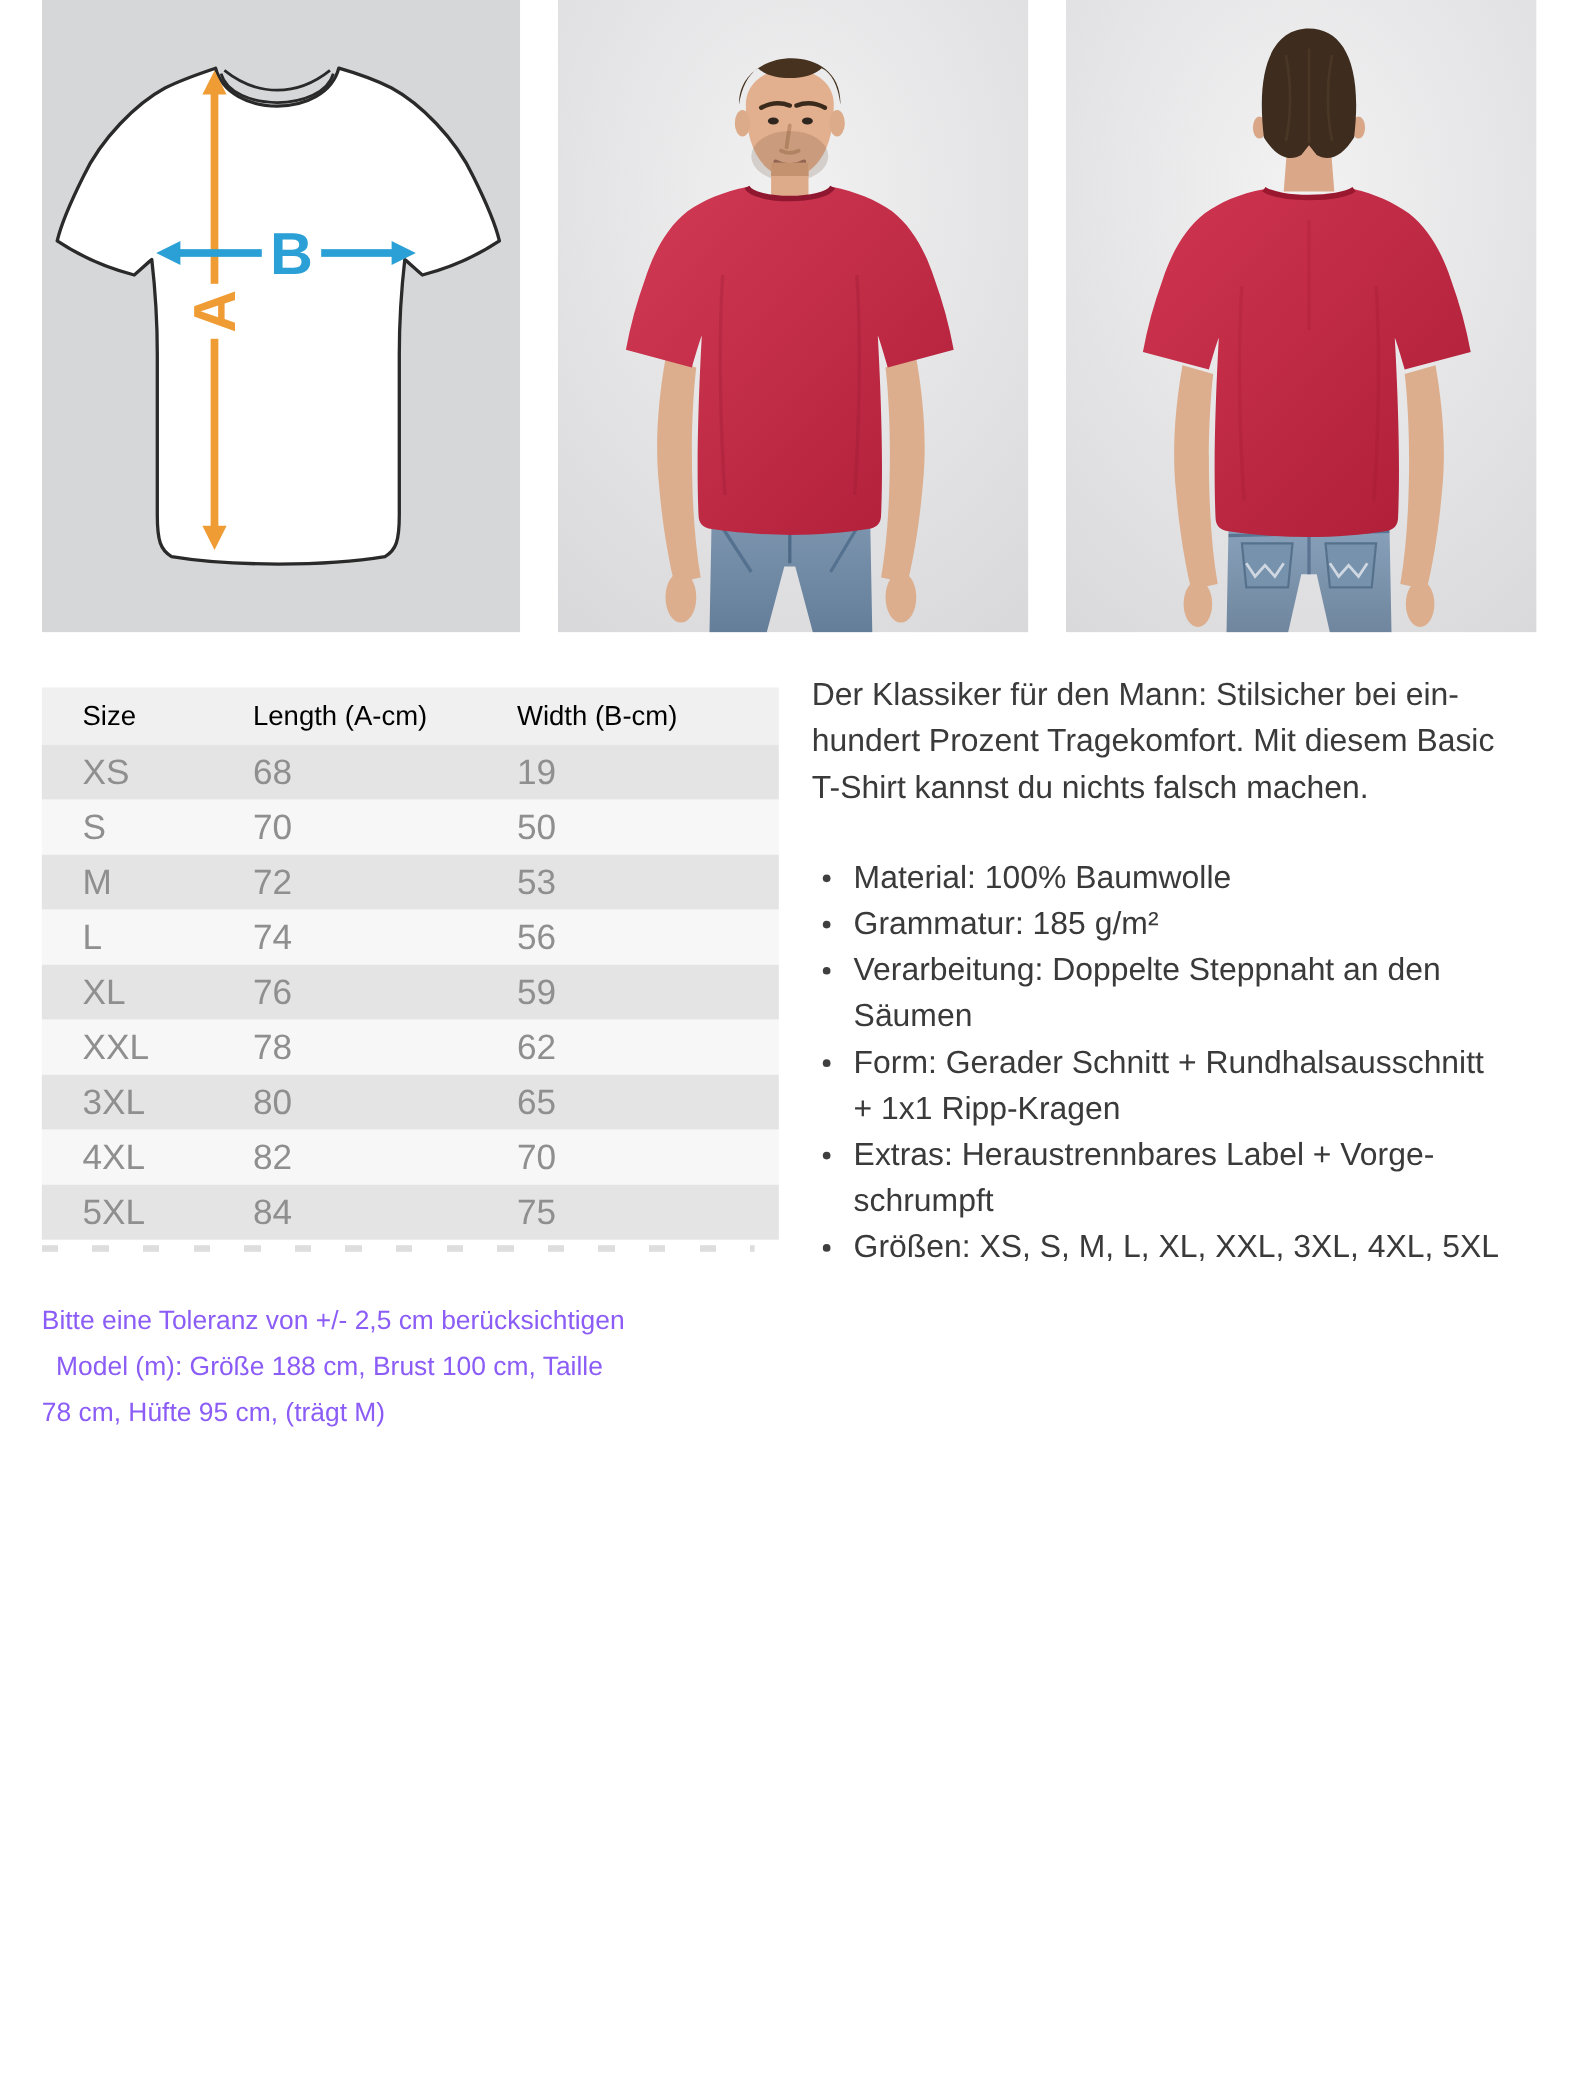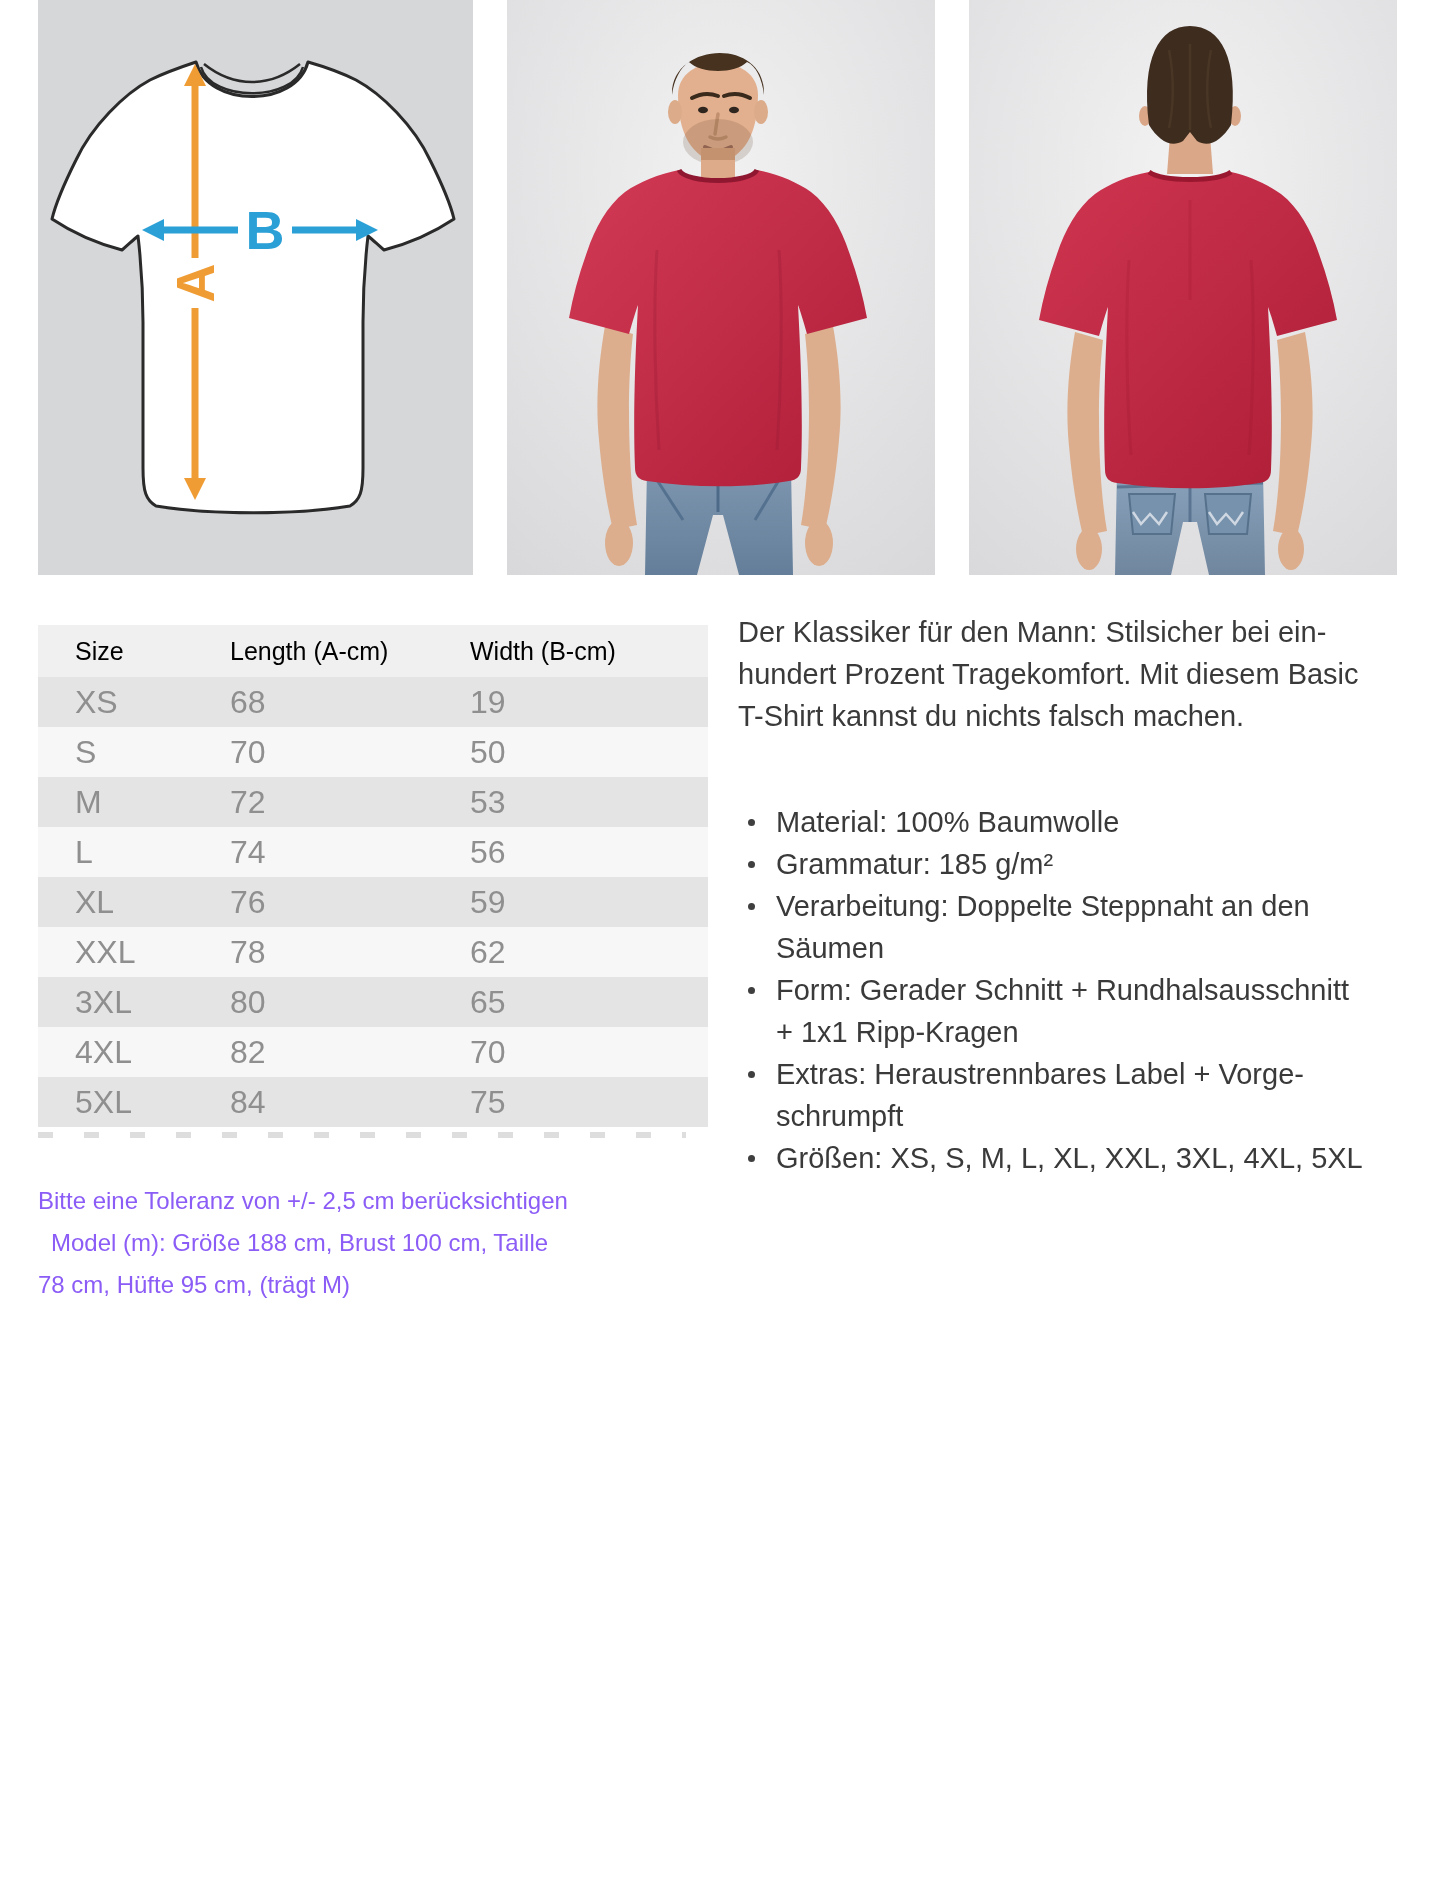--- a/index.html
+++ b/index.html
@@ -20,21 +20,21 @@
   .trow{height:50px;font-size:32px;background:#f7f7f8;}
   .trow.alt{background:#e4e4e5;}
   .tcell:first-child,.th:first-child{padding-left:37px;}
   .table-clip{height:6px;margin-top:5px;width:648px;opacity:.55;
     background:repeating-linear-gradient(90deg,#c2c2c2 0 15px,transparent 15px 46px);}
 
   
   .desc{position:absolute;left:738px;top:611px;width:650px;color:#3a3a3a;
         font-size:29px;line-height:42px;}
   .desc p{margin:0;}
-  .feature-list{list-style:none;margin:64px 0 0 0;padding:0;}
+  .feature-list{list-style:none;margin:40px 0 0 0;padding:0;}
   .feature-list li{position:relative;padding-left:38px;}
   .feature-list li::before{content:"";position:absolute;left:10px;top:18px;
         width:7px;height:7px;border-radius:50%;background:#3f3f3f;}
 
   
   .notes{position:absolute;left:38px;top:1180px;width:660px;color:#8b5cf6;
          font-size:24px;line-height:42px;}
   .notes .model-text{white-space:pre-wrap;}
   .notes .model-label{font-weight:normal;margin-left:13px;}
 </style>

